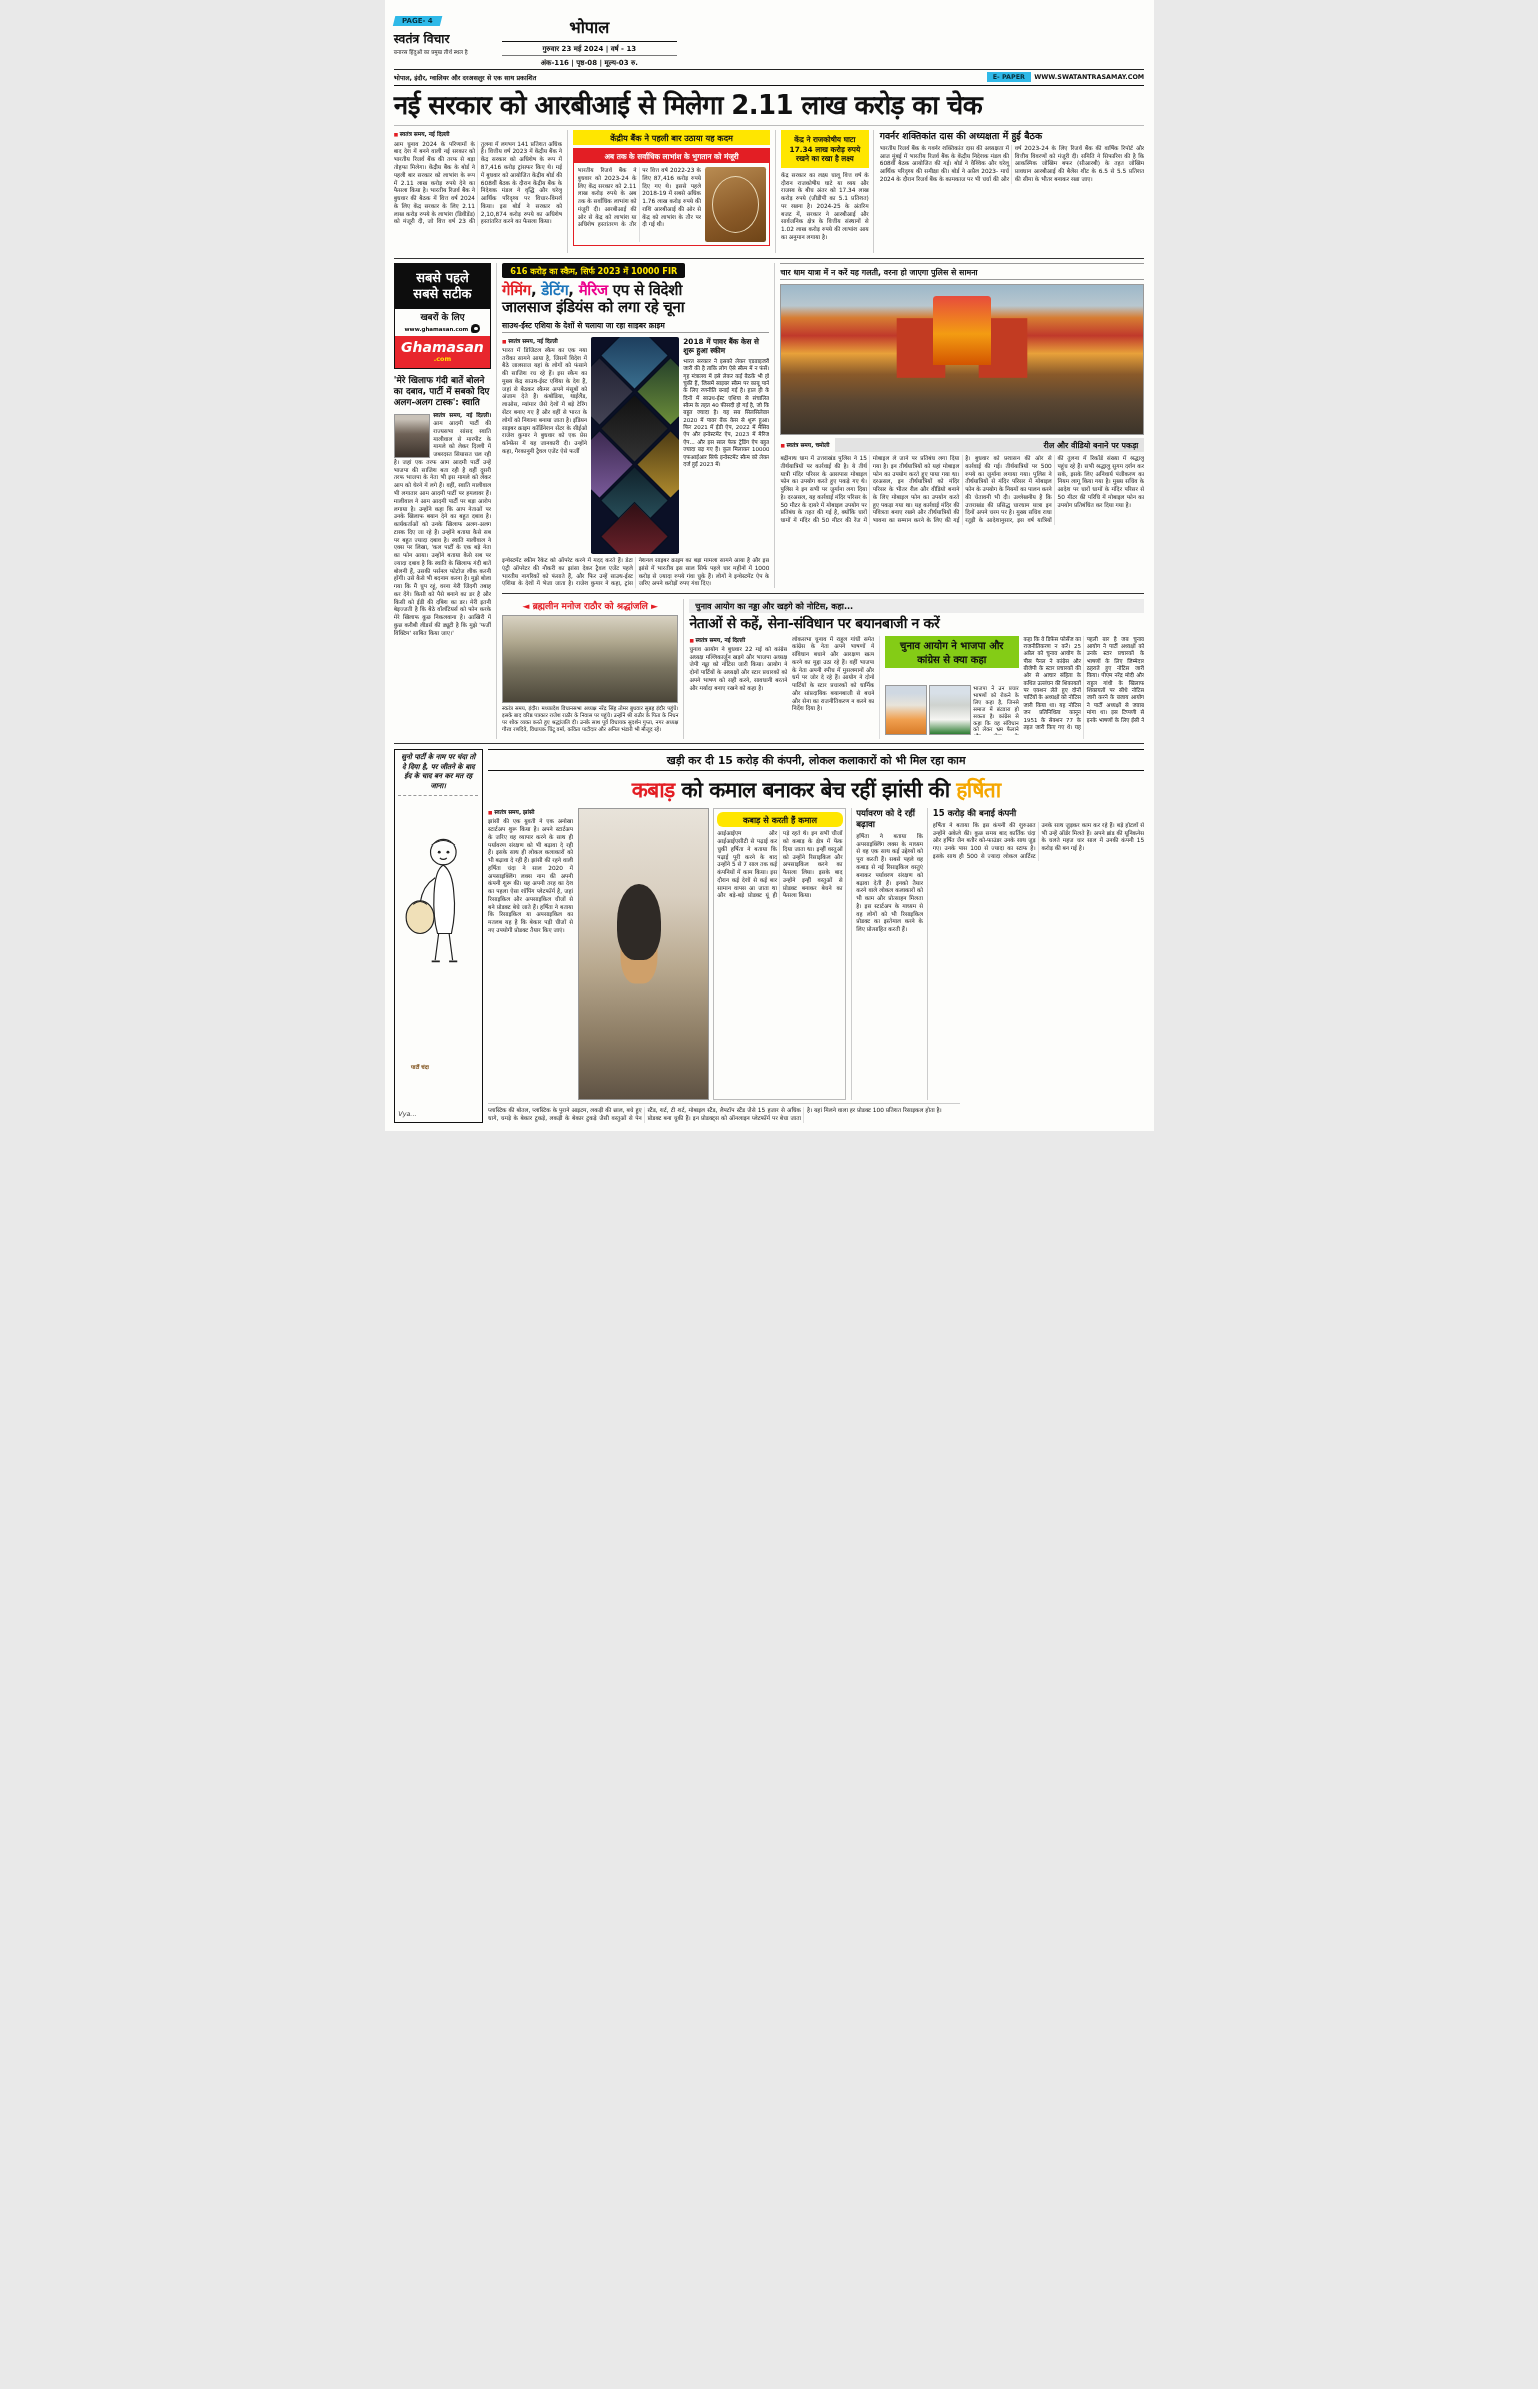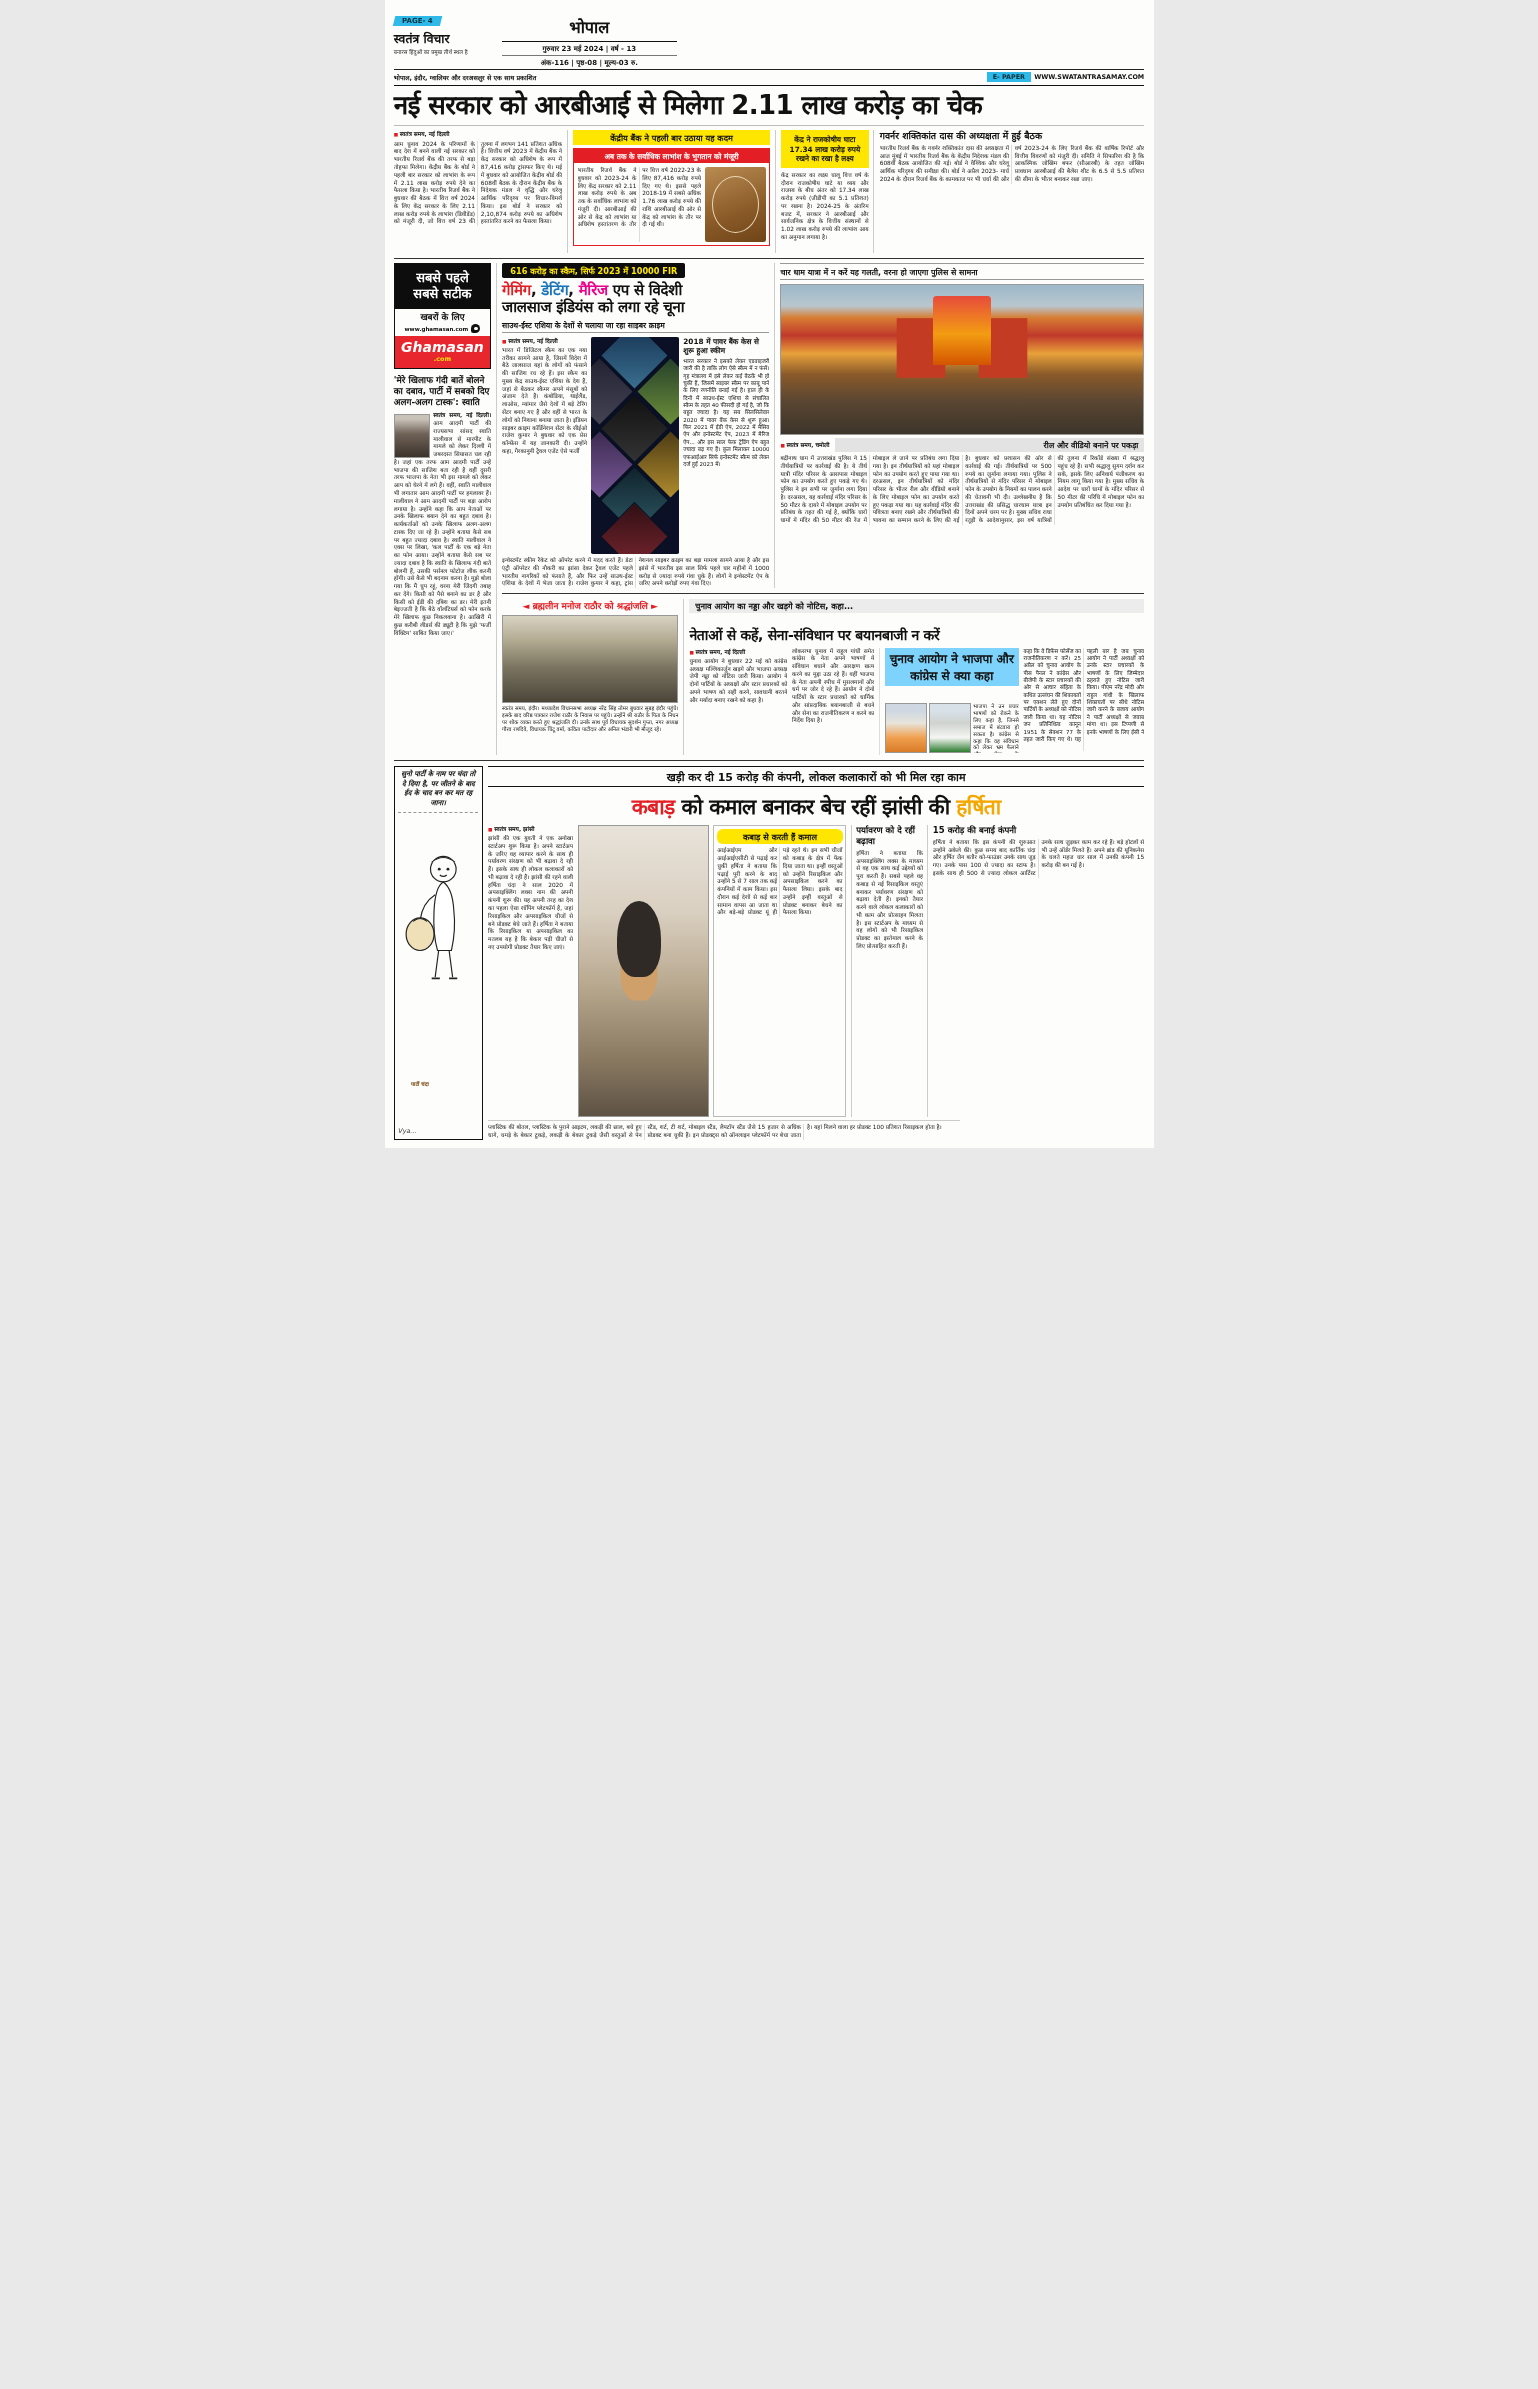--- a/index.html
+++ b/index.html
@@ -103,26 +103,26 @@
   .badri-strip { flex:1; background:#e3e3e3; font-weight:900; font-size:7.9px; padding:1.8px 5.8px; text-align:right; }
 
   .rowB { display:flex; gap:5.3px; padding-top:4.7px; min-height:140px; }
   .tribute { width:182px; border-right:0.6px solid #ccc; padding-right:4.7px; }
   .tribute-head { color:#e31e24; font-weight:900; font-size:9px; text-align:center; margin-bottom:3.5px; }
   .tribute-head::before{content:"◄ ";} .tribute-head::after{content:" ►";}
   .tribute-photo { height:88px; border:0.6px solid #999; background:linear-gradient(180deg,#d8d2c2 0%,#b0a88f 30%,#7a7460 60%,#4b4639 100%); }
   .tribute-cap { font-size:5.3px; line-height:1.3; text-align:justify; margin-top:2.3px; }
 
   .ec { flex:1; }
-  .ec-kicker { background:#ececec; font-weight:900; font-size:8.2px; padding:1.8px 5.8px; margin-bottom:12px; }
+  .ec-kicker { background:#ececec; font-weight:900; font-size:8.2px; padding:1.8px 5.8px; margin-bottom:0; }
   .ec-head { font-size:14px; font-weight:900; margin-bottom:3.5px; letter-spacing:-0.3px; }
   .ec-body { display:flex; gap:4.7px; }
   .ec-c1 { width:98px; } .ec-c2 { width:88px; border-right:0.6px solid #ddd; padding-right:4.7px;}
   .ec-mid { width:134px; }
-  .ec-yellow { background:#7dd3fc; font-weight:900; font-size:12px; text-align:center; padding:2.3px; margin-bottom:17px; }
+  .ec-yellow { background:#84cc16; font-weight:900; font-size:10px; text-align:center; padding:2.3px; margin-bottom:17px; }
   .ec-photos { display:flex; gap:2.3px; margin-bottom:2.3px; }
   .ec-photo { width:42px; height:50px; border:0.6px solid #999; }
   .ec-photo.nadda { background:linear-gradient(180deg,#cfd8e2 15%,#e8e4da 40%,#f0a050 70%,#d97c28); }
   .ec-photo.kharge { background:linear-gradient(180deg,#d8e0e8 15%,#cfd3cf 40%,#f5f5f2 70%,#2e7d32); }
   .ec-cap { font-size:5.3px; line-height:1.3; text-align:justify; }
   .ec-c4 { flex:1; }
   .ec-c4 .body-txt { font-size:5.5px; }
 
   
   .bottom-wrap { display:flex; gap:5.3px; border-top:1.2px solid #333; margin-top:4.7px; padding-top:4.7px; }

